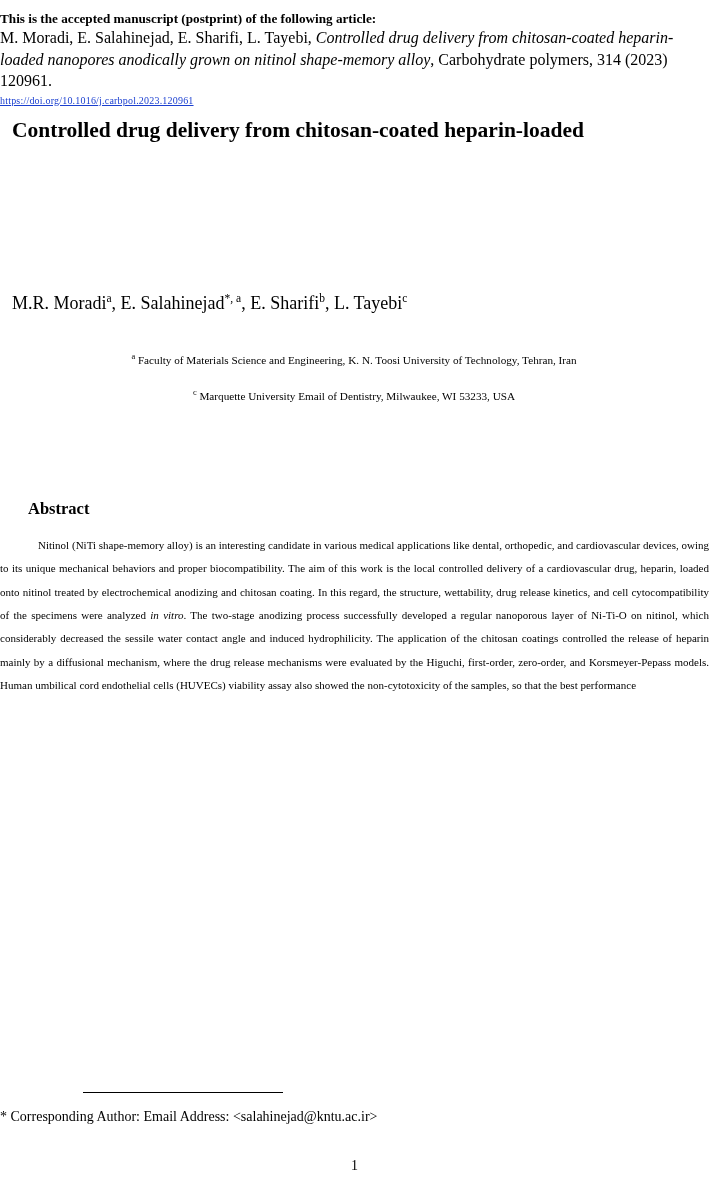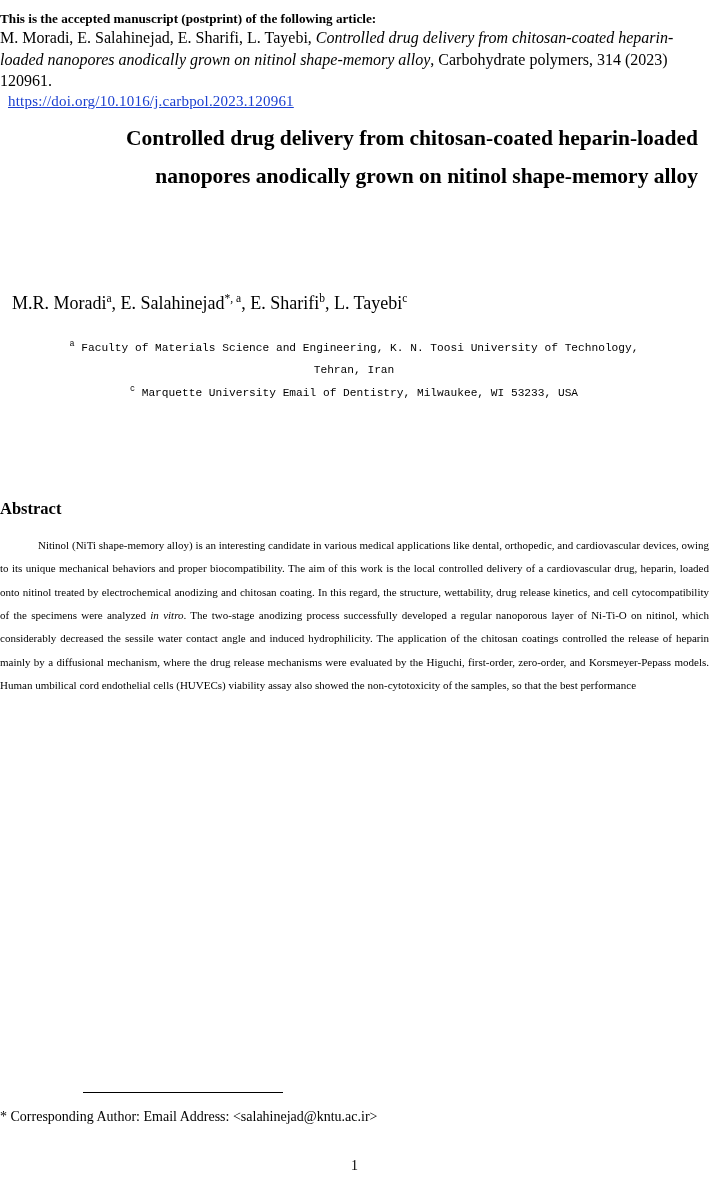--- a/index.html
+++ b/index.html
@@ -38,34 +38,33 @@
   }
   .banner-cite {
     font-size: 16px;
   }
   .banner-cite .ital {
     font-style: italic;
   }
   .doi-link {
     color: #1a3fd0;
     text-decoration: underline;
-    font-size: 15px;
+    font-size: 10px;
     display: inline-block;
     margin-top: 1px;
     letter-spacing: 0.2px;
-    margin-left: 8px;
   }
 
   
   .title {
     position: absolute;
-    top: 120px;
+    top: 112px;
     left: 12px;
     width: 686px;
-    text-align: right;
+    text-align: left;
     font-size: 21.5px;
     font-weight: bold;
     line-height: 1.75;
   }
 
   
   .authors {
     position: absolute;
     top: 290px;
     left: 12px;
@@ -84,36 +83,36 @@
     position: absolute;
     top: 336px;
     left: 34px;
     width: 640px;
     text-align: center;
     font-size: 11.2px;
     line-height: 1.95;
   }
   .affil {
     display: block;
-    margin: 0 auto;
+    margin: 13px auto;
     max-width: 620px;
-    font-family: Liberation Mono, monospace;
   }
   .affil sup {
     font-size: 8.4px;
     vertical-align: super;
   }
 
   
   .abstract-head {
     position: absolute;
     top: 499px;
     left: 0px;
     font-size: 16.5px;
     font-weight: bold;
+    padding-left: 28px;
   }
   .abstract-body {
     position: absolute;
     top: 534px;
     left: 0px;
     width: 709px;
     font-size: 11px;
     line-height: 2.12;
     text-align: justify;
     text-justify: inter-word;
@@ -160,21 +159,20 @@
 <div class="page">
 
   <div class="banner">
     <div class="banner-head">This is the accepted manuscript (postprint) of the following article:</div>
     <div class="banner-cite"><span>M. Moradi, E. Salahinejad, E. Sharifi, L. Tayebi, </span><span class="ital">Controlled drug delivery from chitosan-coated heparin-loaded nanopores anodically grown on nitinol shape-memory alloy</span><span>, Carbohydrate polymers, 314 (2023) 120961.</span></div>
     <a class="doi-link" href="#">https://doi.org/10.1016/j.carbpol.2023.120961</a>
   </div>
 
   <div class="title">
     <div>Controlled drug delivery from chitosan-coated heparin-loaded</div>
-    <div>nanopores anodically grown on nitinol shape-memory alloy</div>
   </div>
 
   <div class="authors">
     <span>M.R. Moradi</span><sup>a</sup>, <span>E. Salahinejad</span><sup>*, a</sup>, <span>E. Sharifi</span><sup>b</sup>, <span>L. Tayebi</span><sup>c</sup>
   </div>
 
   <div class="affils">
     <div class="affil"><sup>a</sup> <span>Faculty of Materials Science and Engineering, K. N. Toosi University of Technology, Tehran, Iran</span></div>
     <div class="affil"><sup>c</sup> <span>Marquette University Email of Dentistry, Milwaukee, WI 53233, USA</span></div>
   </div>

